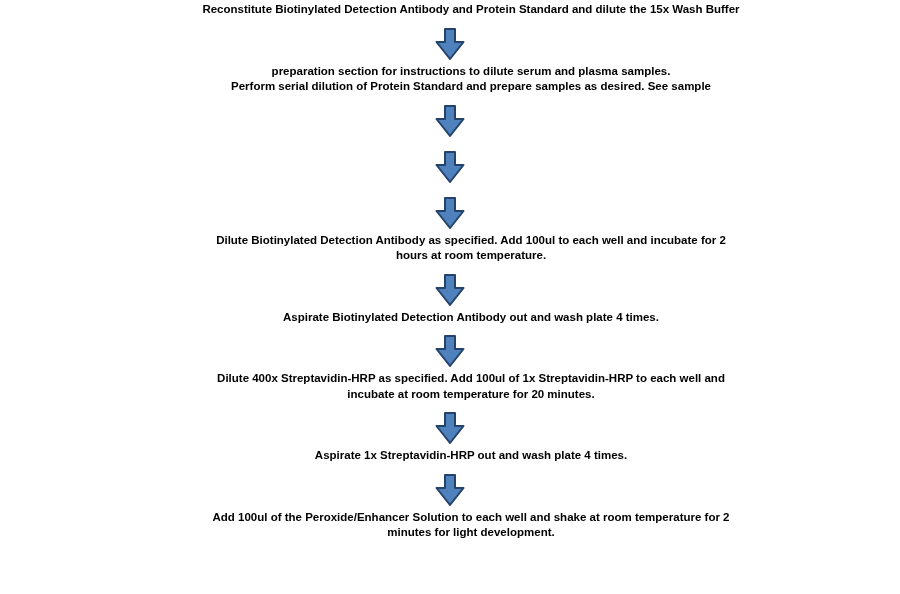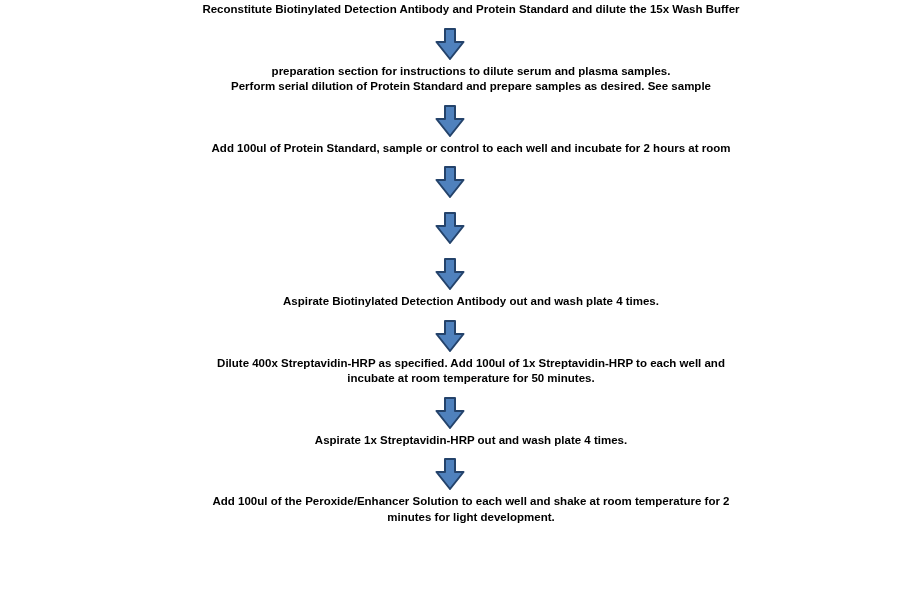--- a/index.html
+++ b/index.html
@@ -54,40 +54,43 @@
       <path d="M10 1 H20 V14 H28.5 L15 31 L1.5 14 H10 Z" fill="#4f81bd" stroke="#24436b" stroke-width="2" stroke-linejoin="round"></path>
     </svg>
     <div class="step">
       <div class="line">preparation section for instructions to dilute serum and plasma samples.</div>
       <div class="line">Perform serial dilution of Protein Standard and prepare samples as desired. See sample</div>
     </div>
     <svg viewBox="0 0 30 32" class="arrow">
       <path d="M10 1 H20 V14 H28.5 L15 31 L1.5 14 H10 Z" fill="#4f81bd" stroke="#24436b" stroke-width="2" stroke-linejoin="round"></path>
     </svg>
     <div class="step">
-      <div class="line">Add 100ul of Protein Standard, sample or control to each well and incubate for 2 hours at room</div>
     </div>
     <svg viewBox="0 0 30 32" class="arrow">
       <path d="M10 1 H20 V14 H28.5 L15 31 L1.5 14 H10 Z" fill="#4f81bd" stroke="#24436b" stroke-width="2" stroke-linejoin="round"></path>
     </svg>
     <svg viewBox="0 0 30 32" class="arrow">
       <path d="M10 1 H20 V14 H28.5 L15 31 L1.5 14 H10 Z" fill="#4f81bd" stroke="#24436b" stroke-width="2" stroke-linejoin="round"></path>
     </svg>
+    <div class="step">
+      <div class="line">Dilute Biotinylated Detection Antibody as specified. Add 100ul to each well and incubate for 2</div>
+      <div class="line">hours at room temperature.</div>
+    </div>
     <svg viewBox="0 0 30 32" class="arrow">
       <path d="M10 1 H20 V14 H28.5 L15 31 L1.5 14 H10 Z" fill="#4f81bd" stroke="#24436b" stroke-width="2" stroke-linejoin="round"></path>
     </svg>
     <div class="step">
       <div class="line">Aspirate Biotinylated Detection Antibody out and wash plate 4 times.</div>
     </div>
     <svg viewBox="0 0 30 32" class="arrow">
       <path d="M10 1 H20 V14 H28.5 L15 31 L1.5 14 H10 Z" fill="#4f81bd" stroke="#24436b" stroke-width="2" stroke-linejoin="round"></path>
     </svg>
     <div class="step">
       <div class="line">Dilute 400x Streptavidin-HRP as specified. Add 100ul of 1x Streptavidin-HRP to each well and</div>
-      <div class="line">incubate at room temperature for 50 minutes.</div>
+      <div class="line">incubate at room temperature for 20 minutes.</div>
     </div>
     <svg viewBox="0 0 30 32" class="arrow">
       <path d="M10 1 H20 V14 H28.5 L15 31 L1.5 14 H10 Z" fill="#4f81bd" stroke="#24436b" stroke-width="2" stroke-linejoin="round"></path>
     </svg>
     <div class="step">
       <div class="line">Aspirate 1x Streptavidin-HRP out and wash plate 4 times.</div>
     </div>
     <svg viewBox="0 0 30 32" class="arrow">
       <path d="M10 1 H20 V14 H28.5 L15 31 L1.5 14 H10 Z" fill="#4f81bd" stroke="#24436b" stroke-width="2" stroke-linejoin="round"></path>
     </svg>

